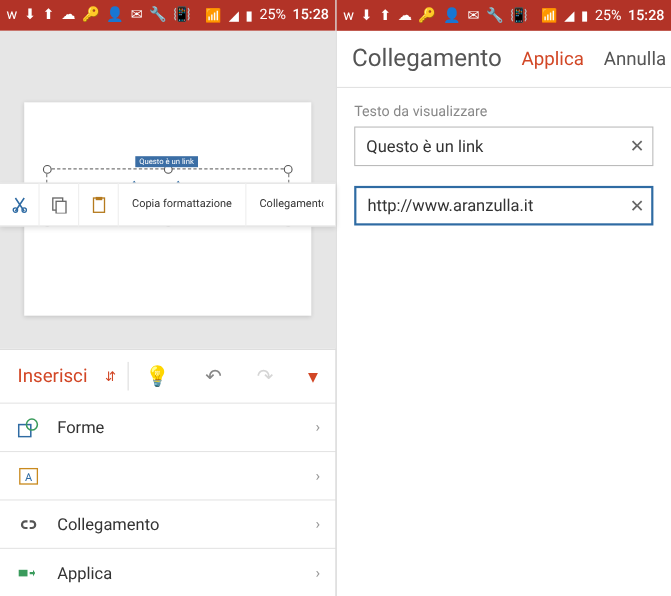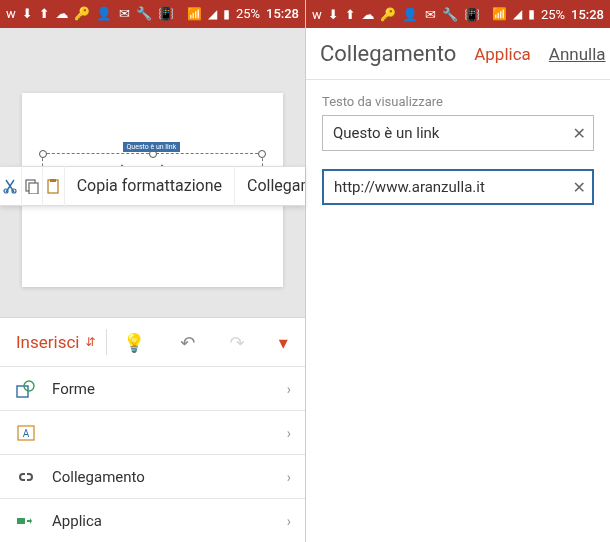--- a/index.html
+++ b/index.html
@@ -21,39 +21,39 @@
   .handle { position: absolute; width: 8px; height: 8px; background: #fff; border: 1px solid #555; border-radius: 50%; }
   .h-tl{top:-4px;left:-4px}.h-tm{top:-4px;left:calc(50% - 4px)}.h-tr{top:-4px;right:-4px}
   .h-bl{bottom:-4px;left:-4px}.h-bm{bottom:-4px;left:calc(50% - 4px)}.h-br{bottom:-4px;right:-4px}
   .link-chip { position:absolute; top:-12px; left:calc(50% - 30px); background:#3b6ea5; color:#fff; font-size:7px; padding:1px 4px; }
   .drop { position:absolute; top:10px; width:18px; height:22px; }
   .drop svg { width:18px; height:22px; fill:#2f6ba3; }
   .drop.d1{left:70px}.drop.d2{left:110px}
 
   .ctx-bar { position:absolute; top:138px; left:0; right:0; height:40px; background:#fff; border-top:1px solid #ddd; border-bottom:1px solid #ddd; display:flex; align-items:center; box-shadow:0 2px 5px rgba(0,0,0,.12); }
   .ctx-ico { width:36px; text-align:center; border-right:1px solid #eee; height:40px; display:flex; align-items:center; justify-content:center; }
-  .ctx-item { padding:0 12px; font-size:16px; color:#333; border-right:1px solid #eee; height:40px; display:flex; align-items:center; white-space:nowrap; }
+  .ctx-item { padding:0 12px; font-size:10px; color:#333; border-right:1px solid #eee; height:40px; display:flex; align-items:center; white-space:nowrap; }
   .ctx-item.last{border-right:none;}
 
   .bottom-panel { flex:1; background:#fff; border-top:1px solid #d6d6d6; display:flex; flex-direction:column; }
   .panel-head { height:48px; display:flex; align-items:center; }
-  .tab-btn { color:#d24726; font-size:17px; padding:0 10px 0 16px; display:flex; align-items:center; gap:6px; }
+  .tab-btn { color:#d24726; font-size:17px; padding:0 10px 0 16px; display:flex; align-items:center; gap:16px; }
   .tab-btn .chev { font-size:12px; color:#d24726; }
   .head-icons { flex:1; display:flex; justify-content:space-around; align-items:center; color:#888; font-size:18px; }
   .head-sep { width:1px; height:26px; background:#ddd; }
   .row { height:44px; border-top:1px solid #e4e4e4; display:flex; align-items:center; padding:0 14px; font-size:15px; color:#333; }
   .row .ric { width:24px; margin-right:14px; display:flex; align-items:center; justify-content:center; }
   .row .chev-r { margin-left:auto; color:#999; font-size:14px; }
 
   
   .right-head { height:52px; display:flex; align-items:center; padding:0 14px; border-bottom:1px solid #e2e2e2; }
   .right-title { font-size:22px; color:#555; flex:1; }
   .act { font-size:17px; margin-left:18px; }
   .act.apply { color:#d24726; }
-  .act.cancel { color:#555;text-decoration:underline; }
+  .act.cancel { color:#555; }
   .form-area { padding:14px 16px; font-size:14px; color:#777; }
   .fld-label { font-size:13px; margin-bottom:6px; color:#888; }
   .fld-wrap { position:relative; margin-bottom:18px; }
   .fld { width:100%; height:36px; border:1px solid #bbb; padding:0 34px 0 10px; font-size:15px; color:#333; }
   .fld.focus { border:2px solid #2f6ba3; }
   .clear-x { position:absolute; right:8px; top:50%; transform:translateY(-50%); color:#666; font-size:16px; cursor:pointer; }
 
   svg { display:block; }
 </style>
 </head>

